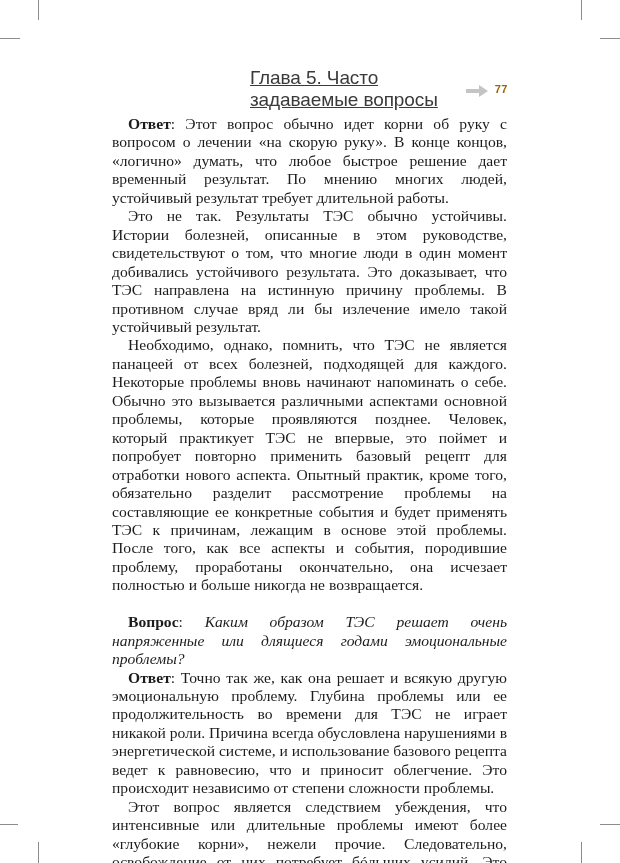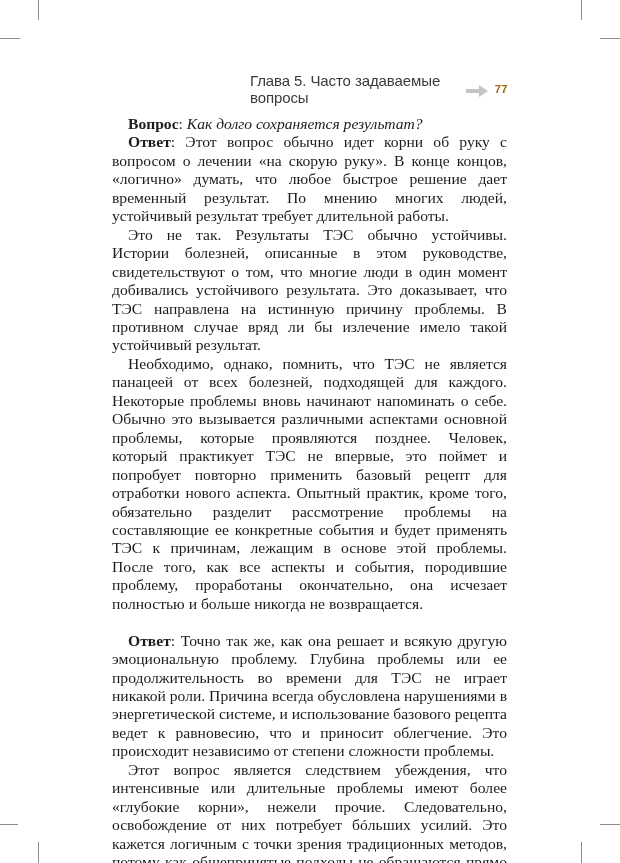--- a/index.html
+++ b/index.html
@@ -3,21 +3,21 @@
 <meta charset="utf-8">
 <style>
   html, body { margin:0; padding:0; background:#ffffff; }
   body { width:620px; height:863px; position:relative; overflow:hidden; }
   .crop { position:absolute; background:#8c8c8c; }
   .header {
     position:absolute; left:250px; top:79px; width:258px; height:20px;
     display:flex; align-items:center; justify-content:flex-end;
     font-family:"Liberation Sans", sans-serif; color:#3a3a3a;
   }
-  .header .chapter { font-size:15px; letter-spacing:-0.1px; }
+  .header .chapter { font-size:19px; letter-spacing:-0.1px;text-decoration:underline; }
   .header .arrow { margin:0 7px 0 12px; width:22px; height:12px; display:inline-block; }
   .header .pageno { font-size:11px; font-weight:bold; color:#a16207; letter-spacing:0.5px; }
   .body {
     position:absolute; left:112px; top:115px; width:395px;
     font-family:"Liberation Serif", serif; font-size:15.6px; line-height:18.45px;
     color:#1c1c1c; text-align:justify; hyphens:manual;
   }
   .body p { margin:0; text-indent:16px; }
   .body .gap { height:18.45px; }
   .body b { font-weight:bold; }
@@ -39,20 +39,20 @@
   <span class="chapter">Глава 5. Часто задаваемые вопросы</span>
   <span class="arrow">
     <svg width="22" height="12" viewBox="0 0 22 12">
         <path d="M0 4 H13 V0 L22 6 L13 12 V8 H0 Z" fill="#c4c4c4"></path>
       </svg>
   </span>
   <span class="pageno">77</span>
 </div>
 
 <div class="body">
-  <p><b>Вопрос</b><span>: </span><i>Как долго сохраняется результат?</i></p>
   <p><b>Ответ</b><span>: </span><span>Этот вопрос обычно идет корни об руку с вопросом о лечении «на скорую руку». В конце концов, «логично» думать, что любое быстрое решение дает временный результат. По мнению многих людей, устойчивый результат требует длительной работы.</span></p>
   <p>Это не так. Результаты ТЭС обычно устойчивы. Истории болезней, описанные в этом руководстве, свидетельствуют о том, что многие люди в один момент добивались устойчивого результата. Это доказывает, что ТЭС направлена на истинную причину проблемы. В противном случае вряд ли бы излечение имело такой устойчивый результат.</p>
   <p>Необходимо, однако, помнить, что ТЭС не является панацеей от всех болезней, подходящей для каждого. Некоторые проблемы вновь начинают напоминать о себе. Обычно это вызывается различными аспектами основной проблемы, которые проявляются позднее. Человек, который практикует ТЭС не впервые, это поймет и попробует повторно применить базовый рецепт для отработки нового аспекта. Опытный практик, кроме того, обязательно разделит рассмотрение проблемы на составляющие ее конкретные события и будет применять ТЭС к причинам, лежащим в основе этой проблемы. После того, как все аспекты и события, породившие проблему, проработаны окончательно, она исчезает полностью и больше никогда не возвращается.</p>
   <div class="gap"></div>
+  <p><b>Вопрос</b><span>: </span><i>Каким образом ТЭС решает очень напряженные или длящиеся годами эмоциональные проблемы?</i></p>
   <p><b>Ответ</b><span>: </span><span>Точно так же, как она решает и всякую другую эмоциональную проблему. Глубина проблемы или ее продолжительность во времени для ТЭС не играет никакой роли. Причина всегда обусловлена нарушениями в энергетической системе, и использование базового рецепта ведет к равновесию, что и приносит облегчение. Это происходит независимо от степени сложности проблемы.</span></p>
   <p>Этот вопрос является следствием убеждения, что интенсивные или длительные проблемы имеют более «глубокие корни», нежели прочие. Следовательно, освобождение от них потребует бóльших усилий. Это кажется логичным с точки зрения традиционных методов, потому как общепринятые подходы не обращаются прямо к истинной причине проблемы.</p>
 </div>
 
 </body></html>

